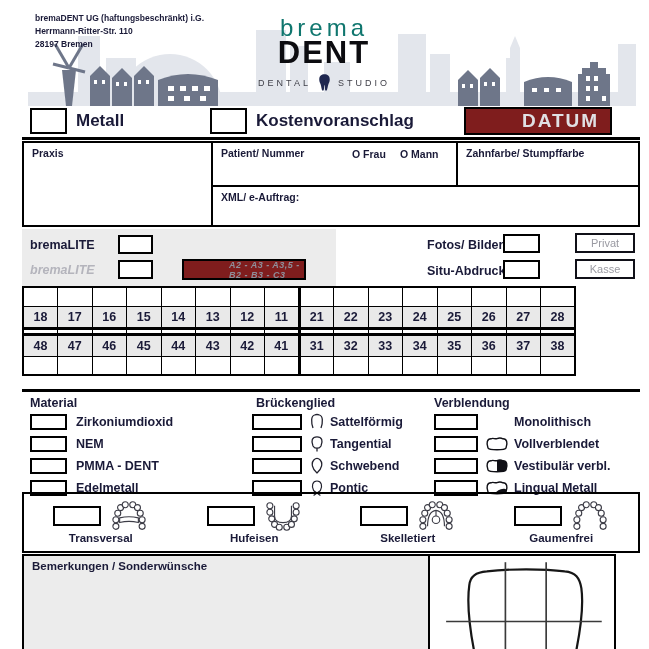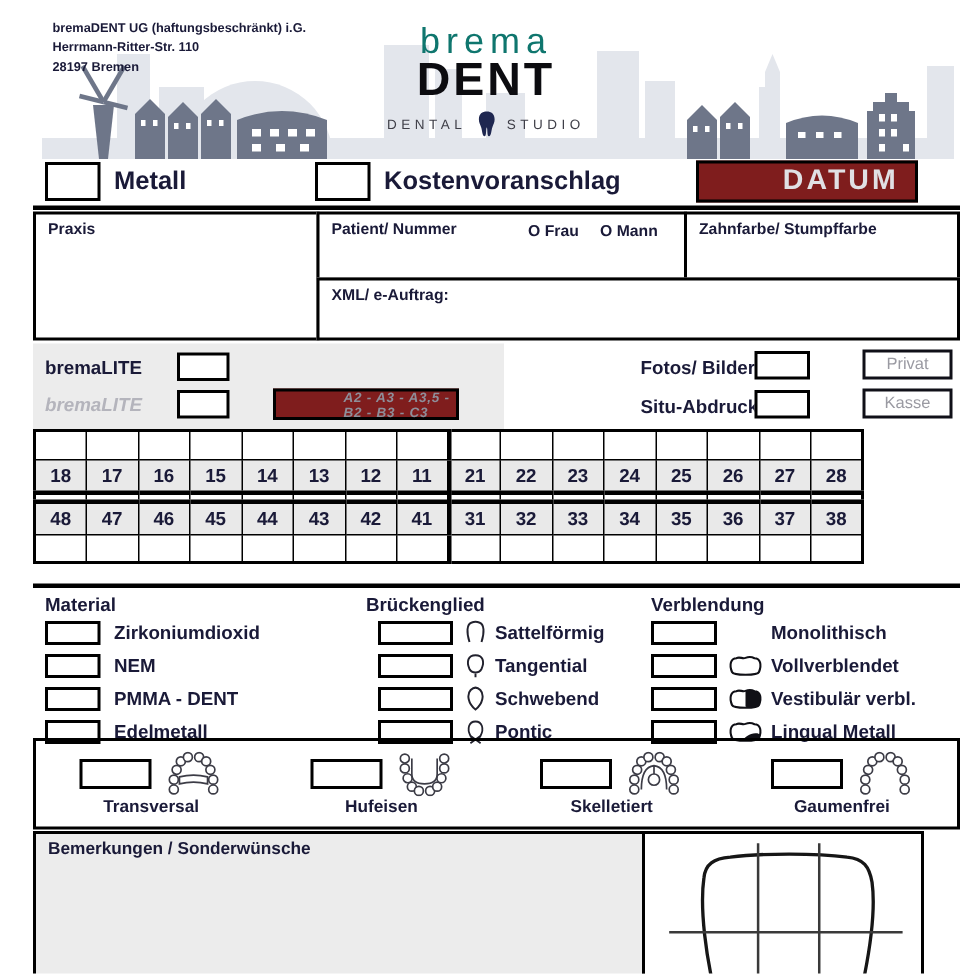--- a/index.html
+++ b/index.html
@@ -297,21 +297,21 @@
           <td></td>
           <td></td>
           <td></td>
     </tr>
   </tbody>
     </table>
 
   <div class="hrule" style="top:389px;"></div>
 
   <div class="colhead" style="left:30px;top:396px;">Material</div>
-  <div class="colhead" style="left:244px;top:396px;">Brückenglied</div>
+  <div class="colhead" style="left:256px;top:396px;">Brückenglied</div>
   <div class="colhead" style="left:434px;top:396px;">Verblendung</div>
 
   <div class="orow" style="left:30px;top:413px;">
     <span class="cbi cb-m"></span>
     <span class="olabel">Zirkoniumdioxid</span>
   </div>
   <div class="orow" style="left:30px;top:435px;">
     <span class="cbi cb-m"></span>
     <span class="olabel">NEM</span>
   </div>

